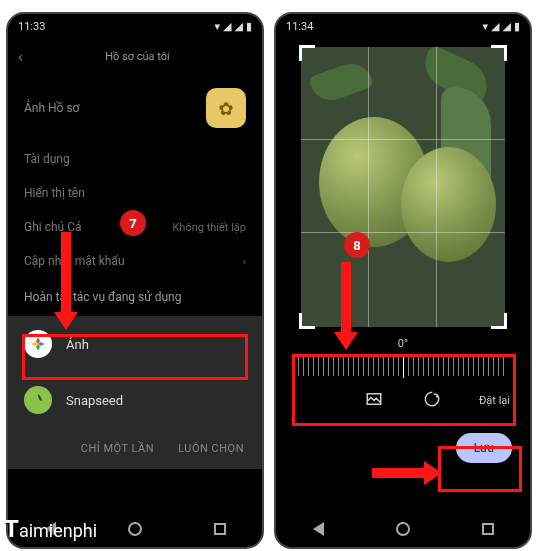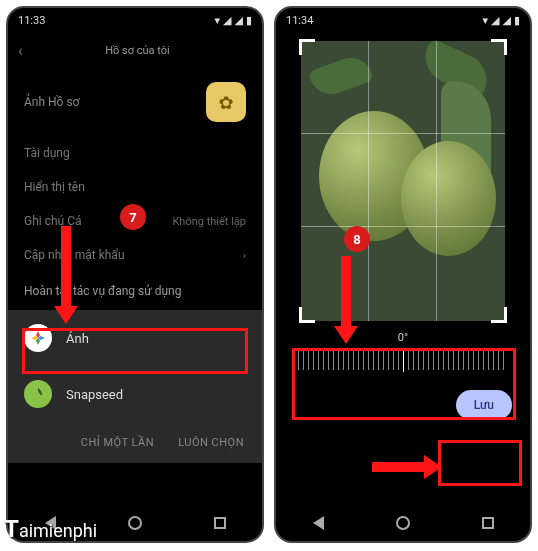--- a/index.html
+++ b/index.html
@@ -1,17 +1,17 @@
 <!DOCTYPE html>
 <html><head>
 <meta charset="utf-8">
 <style>
 *{margin:0;padding:0;box-sizing:border-box;font-family:Roboto,Arial,sans-serif}
 body{background:#fff;width:538px;height:551px;position:relative}
-.frame{position:absolute;display:flex;justify-content:space-between;padding:6px 6px;width:538px;height:551px;background:#fff}
+.frame{position:absolute;display:flex;justify-content:space-between;padding:12px 6px;width:538px;height:551px;background:#fff}
 .phone{width:258px;height:537px;background:#000;border-radius:18px;border:2px solid #444;position:relative;overflow:hidden;color:#bbb}
 .statusbar{display:flex;justify-content:space-between;align-items:center;padding:6px 10px;font-size:11px;color:#ddd}
 .sicons{display:flex;gap:3px;align-items:center}
 .header{display:flex;align-items:center;padding:8px 10px;color:#888}
 .header .title{flex:1;text-align:center;font-size:11px;color:#999}
 .back{font-size:16px;color:#777}
 .row{display:flex;justify-content:space-between;align-items:center;padding:10px 16px;font-size:12px;color:#777}
 .row .val{color:#666;font-size:11px}
 .avatar-box{display:flex;justify-content:space-between;align-items:center;padding:14px 16px}
 .avatar{width:40px;height:40px;border-radius:10px;background:#e8c864;display:flex;align-items:center;justify-content:center;color:#7a5a00;font-size:18px}
@@ -168,20 +168,34 @@
         <div class="grid-h" style="top:66%"></div>
     <div class="handle h-tl"></div>
     <div class="handle h-tr"></div>
     <div class="handle h-bl"></div>
     <div class="handle h-br"></div>
   </div>
 
   <div style="position:relative">
     <div class="angle-row">0°</div>
     <div class="ruler"></div>
+    <div class="tool-row">
+      <span>
+        <svg width="18" height="18" viewBox="0 0 24 24" fill="none" stroke="#ccc" stroke-width="2">
+              <rect x="3" y="5" width="18" height="14"></rect>
+              <path d="M3 15l5-5 4 4 3-3 6 6"></path>
+            </svg>
+      </span>
+      <span>
+        <svg width="18" height="18" viewBox="0 0 24 24" fill="none" stroke="#ccc" stroke-width="2">
+              <path d="M12 3a9 9 0 1 1-6 2.3M12 3l-3 3M12 3l3 3" transform="rotate(45 12 12)"></path>
+            </svg>
+      </span>
+      <span class="reset">Đặt lại</span>
+    </div>
   </div>
 
   <div class="save-row">
     <button class="save-btn">Lưu</button>
   </div>
 
   <div class="navbar">
     <div class="navbtn">
           <div class="tri"></div>
         </div>

